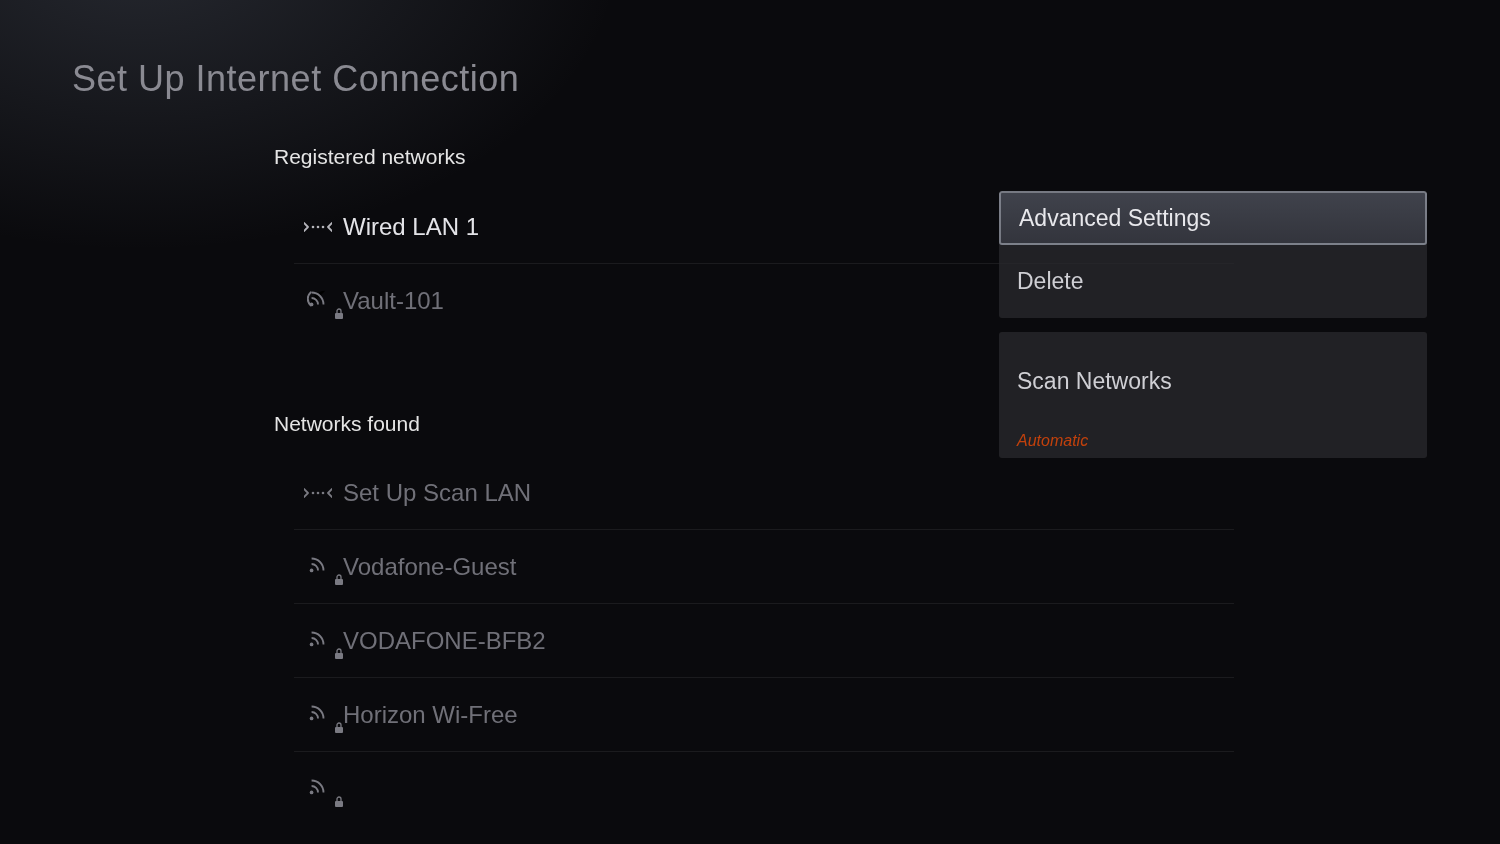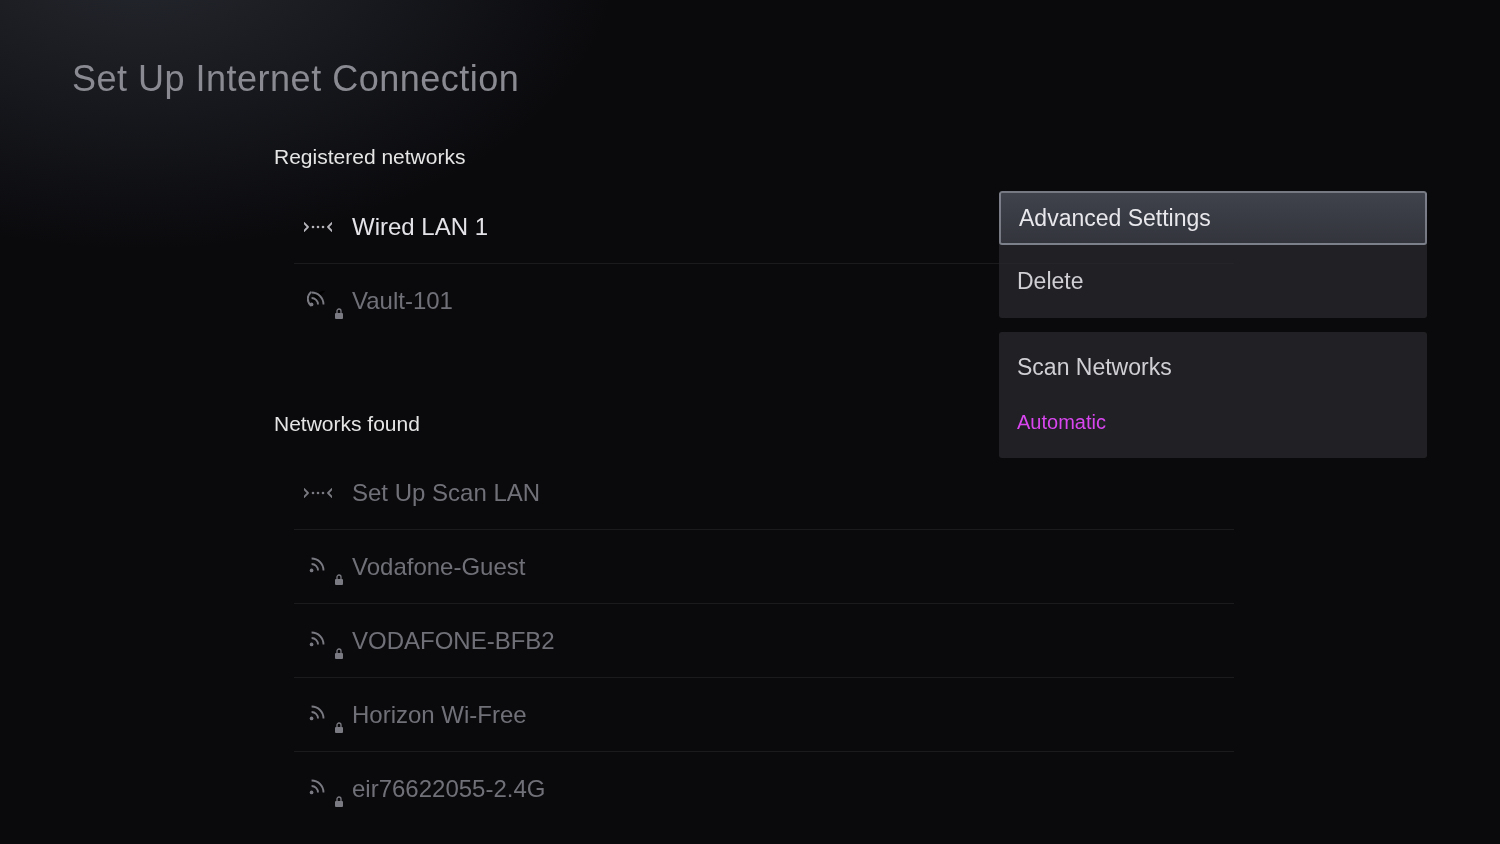--- a/index.html
+++ b/index.html
@@ -69,21 +69,21 @@
       display: flex;
       align-items: center;
       justify-content: center;
       position: relative;
       flex-shrink: 0;
     }
     .network-label {
       font-size: 24px;
       color: #707078;
       font-weight: 400;
-      margin-left: 10px;
+      margin-left: 1px;
     }
     .wifi-icon {
       width: 22px;
       height: 22px;
       position: relative;
       top: -3px;
     }
     .lock-icon {
       position: absolute;
       right: -2px;
@@ -114,28 +114,30 @@
       justify-content: space-between;
     }
     .menu-item.highlighted {
       background: linear-gradient(180deg, rgba(95, 100, 115, 0.5) 0%, rgba(70, 73, 85, 0.5) 100%);
       border: 2px solid rgba(200, 205, 215, 0.45);
       border-radius: 3px;
       color: #e8e8ec;
       height: 54px;
     }
     .menu-value {
-      font-size: 20px;
-      color: #d946ef;
+      font-size: 16px;
+      color: #c2410c;
+      font-style: italic;
     }
     .menu-group.second {
       padding: 8px 0;
     }
     .menu-group.second .menu-item {
       height: 55px;
+      align-items: flex-end;
     }
   </style>
 </head>
 <body>
 
 <h1 class="page-title">Set Up Internet Connection</h1>
 
 <div class="section-label registered-label">Registered networks</div>
 
 <div class="list registered-list">
@@ -230,21 +232,20 @@
       <svg class="wifi-icon" viewBox="0 0 24 24">
         <circle cx="5" cy="19" r="2" fill="#7a7a82"></circle>
         <path d="M5 12 A 7 7 0 0 1 12 19" stroke="#7a7a82" stroke-width="2" fill="none"></path>
         <path d="M5 6 A 13 13 0 0 1 18 19" stroke="#7a7a82" stroke-width="2" fill="none"></path>
       </svg>
       <svg class="lock-icon" viewBox="0 0 10 12">
         <rect x="1" y="5" width="8" height="6" rx="1" fill="#7a7a82"></rect>
         <path d="M3 5 V3 A 2 2 0 0 1 7 3 V5" stroke="#7a7a82" stroke-width="1.3" fill="none"></path>
       </svg>
     </div>
-    <span class="network-label">eir76622055-2.4G</span>
   </div>
 </div>
 
 <div class="context-menu">
   <div class="menu-group">
     <div class="menu-item highlighted">
       <span>Advanced Settings</span>
     </div>
     <div class="menu-item">
       <span>Delete</span>

